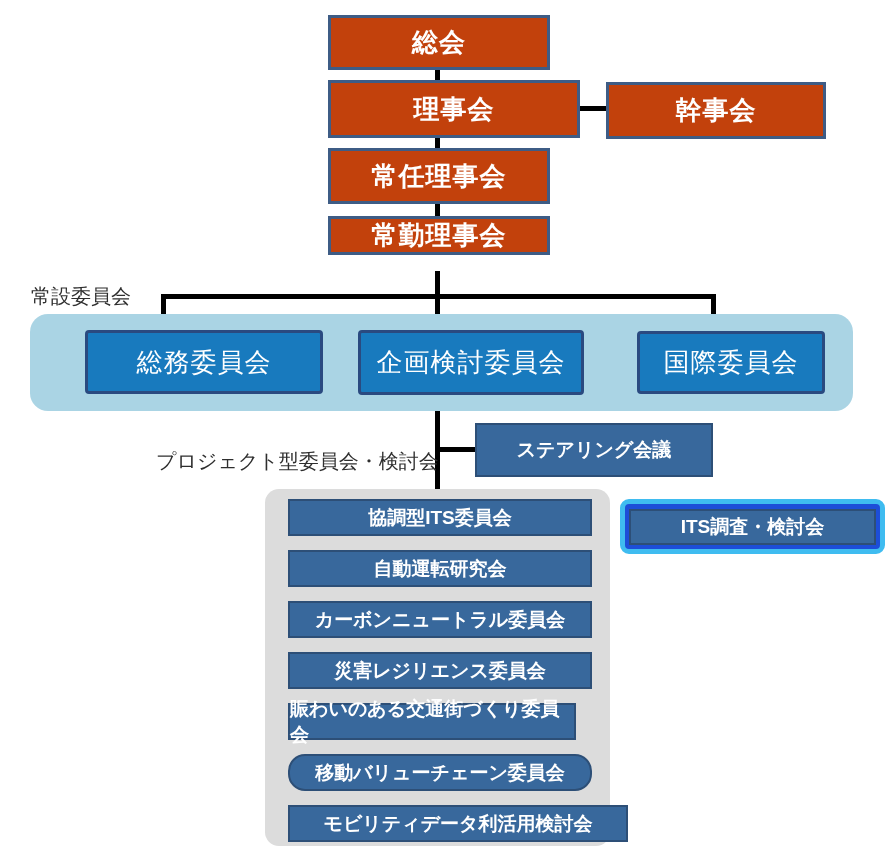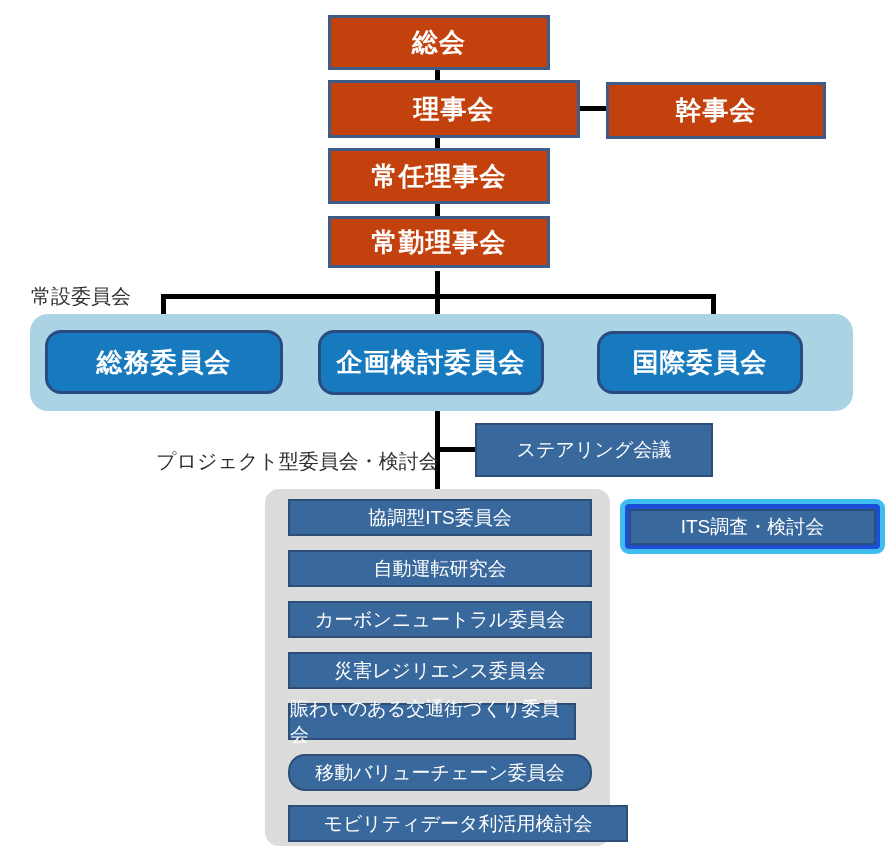--- a/index.html
+++ b/index.html
@@ -34,41 +34,42 @@
   }
   .panel-blue {
     position: absolute;
     background: #aad4e4;
     border-radius: 18px;
   }
   .round-blue {
     position: absolute;
     background: #187abe;
     border: 3px solid #2a4a80;
-    border-radius: 16px;
+    border-radius: 4px;
     box-sizing: border-box;
     display: flex;
     align-items: center;
     justify-content: center;
     color: #ffffff;
     font-size: 26px;
-    font-weight: bold;
+    font-weight: normal;
     letter-spacing: 1px;
+    margin-left: 40px;
   }
   .steel-box {
     position: absolute;
     background: #38689c;
     border: 2px solid #2d4f77;
     box-sizing: border-box;
     display: flex;
     align-items: center;
     justify-content: center;
     color: #ffffff;
     font-size: 19px;
-    font-weight: normal;
+    font-weight: bold;
   }
   .panel-gray {
     position: absolute;
     background: #dcdcdc;
     border-radius: 14px;
   }
   .section-label {
     position: absolute;
     font-size: 20px;
     color: #2e2e2e;
@@ -106,36 +107,36 @@
 
   <div class="navy-box" style="left:328px; top:15px;  width:222px; height:55px;">
       <span>総会</span>
     </div>
   <div class="navy-box" style="left:328px; top:80px;  width:252px; height:58px;">
       <span>理事会</span>
     </div>
   <div class="navy-box" style="left:328px; top:148px; width:222px; height:56px;">
       <span>常任理事会</span>
     </div>
-  <div class="navy-box" style="left:328px; top:216px; width:222px; height:52px;">
+  <div class="navy-box" style="left:328px; top:216px; width:222px; height:39px;">
       <span>常勤理事会</span>
     </div>
   <div class="navy-box" style="left:606px; top:82px;  width:220px; height:57px;">
       <span>幹事会</span>
     </div>
 
   <div class="section-label" style="left:31px; top:283px;">常設委員会</div>
   <div class="panel-blue" style="left:30px; top:314px; width:823px; height:97px;"></div>
   <div class="round-blue" style="left:45px;  top:330px; width:238px; height:64px;">
       <span>総務委員会</span>
     </div>
   <div class="round-blue" style="left:318px; top:330px; width:226px; height:65px;">
       <span>企画検討委員会</span>
     </div>
-  <div class="round-blue" style="left:597px; top:331px; width:206px; height:63px;">
+  <div class="round-blue" style="left:597px; top:331px; width:188px; height:63px;">
       <span>国際委員会</span>
     </div>
 
   <div class="steel-box" style="left:475px; top:423px; width:238px; height:54px;">
       <span>ステアリング会議</span>
     </div>
 
   <div class="section-label" style="left:156px; top:448px;">プロジェクト型委員会・検討会</div>
   <div class="panel-gray" style="left:265px; top:489px; width:345px; height:357px;"></div>
   <div class="steel-box" style="left:288px; top:499px; width:304px; height:37px;">

